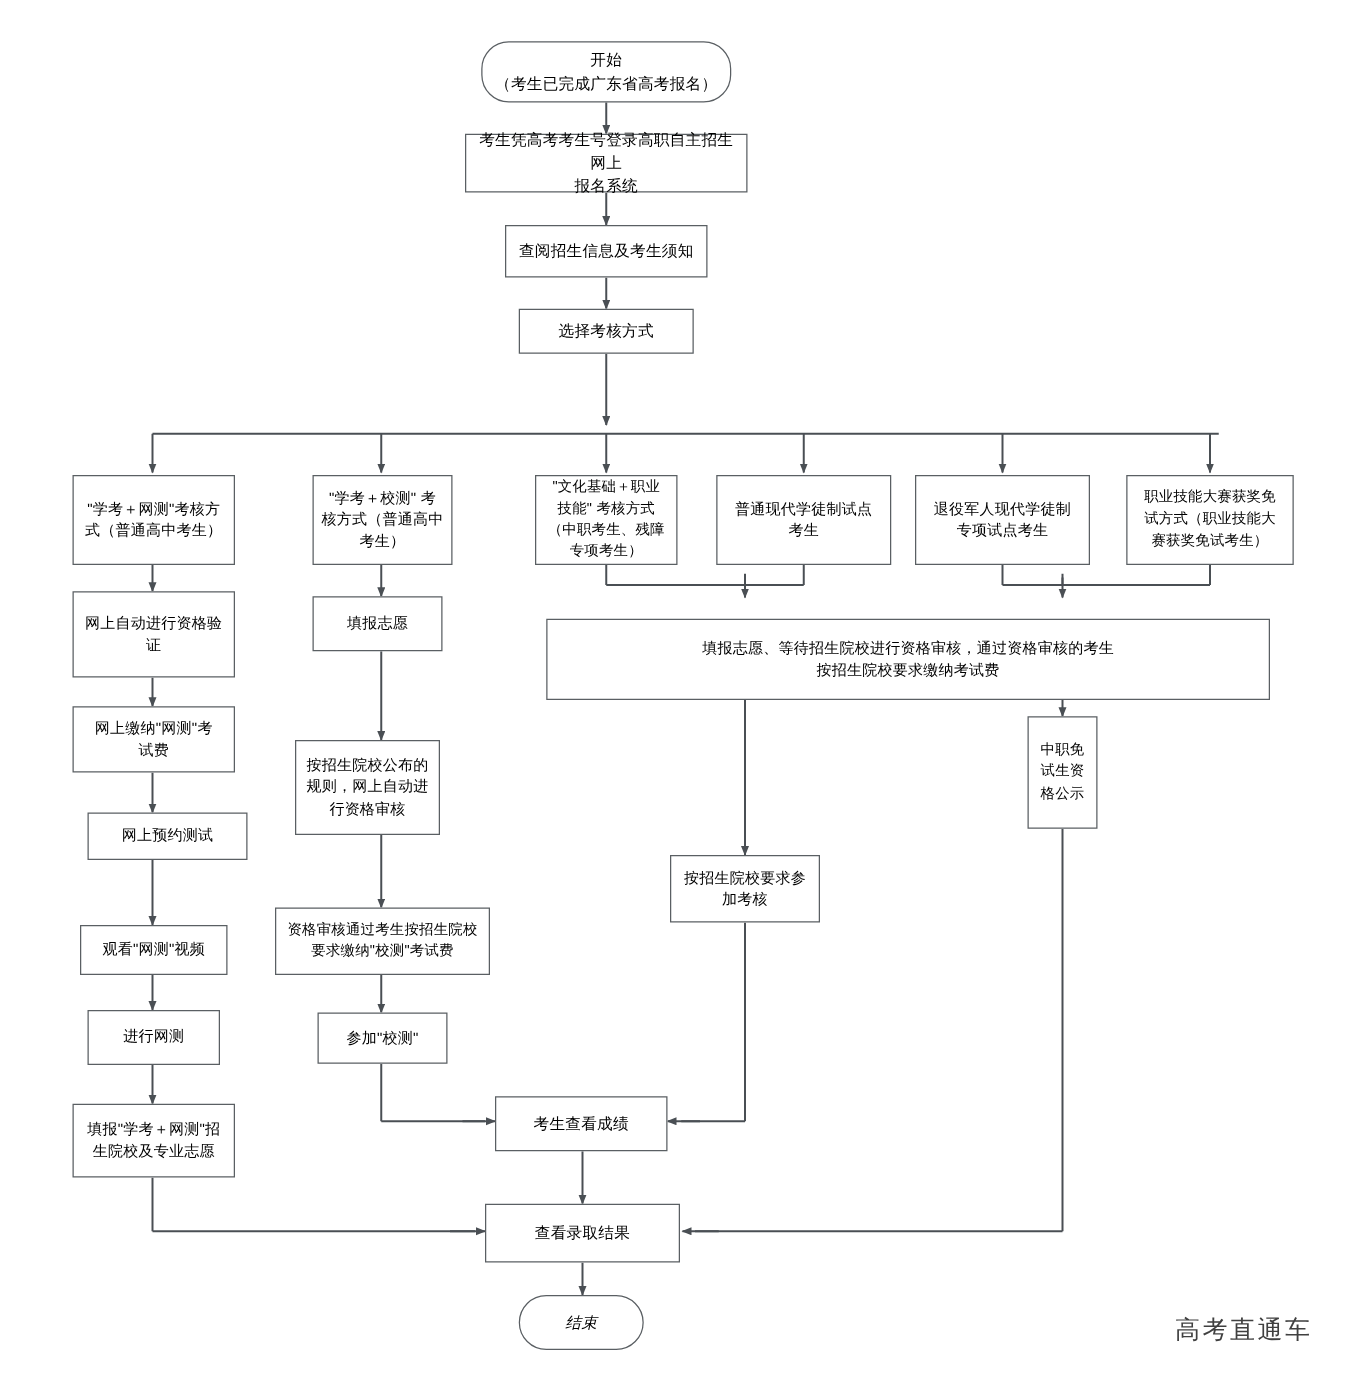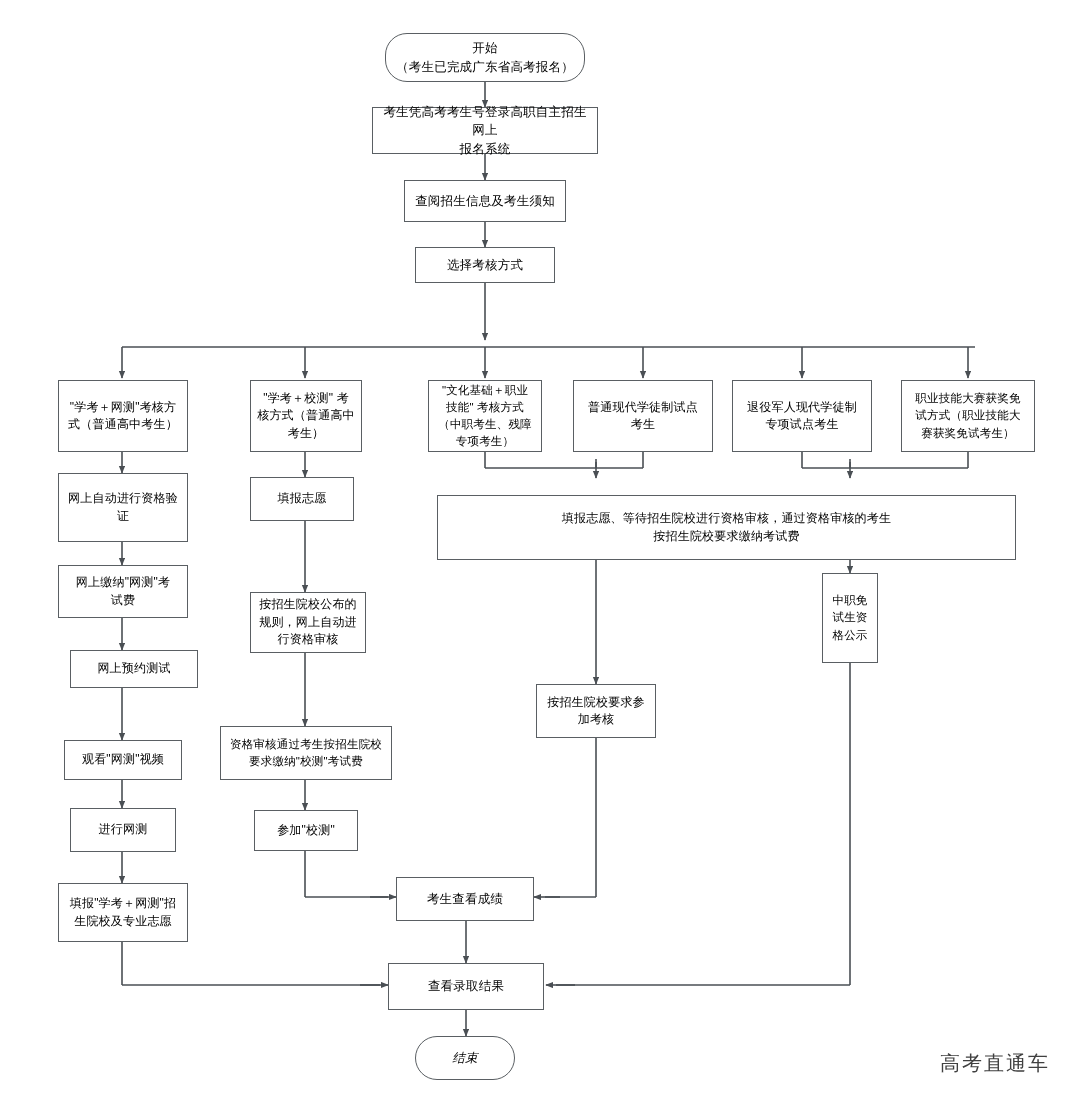--- a/index.html
+++ b/index.html
@@ -239,21 +239,21 @@
 
   <div class="node small" style="left:58px; top:883px; width:130px; height:59px;">
     <span class="txt">填报"学考＋网测"招
 生院校及专业志愿</span>
   </div>
 
   <div class="node small" style="left:250px; top:477px; width:104px; height:44px;">
     <span class="txt">填报志愿</span>
   </div>
 
-  <div class="node small" style="left:250px; top:592px; width:116px; height:61px;text-align:center;">
+  <div class="node small" style="left:236px; top:592px; width:116px; height:76px;text-align:center;">
     <span class="txt">按招生院校公布的
 规则，网上自动进
 行资格审核</span>
   </div>
 
   <div class="node tiny" style="left:220px; top:726px; width:172px; height:54px;">
     <span class="txt">资格审核通过考生按招生院校
 要求缴纳"校测"考试费</span>
   </div>
 

